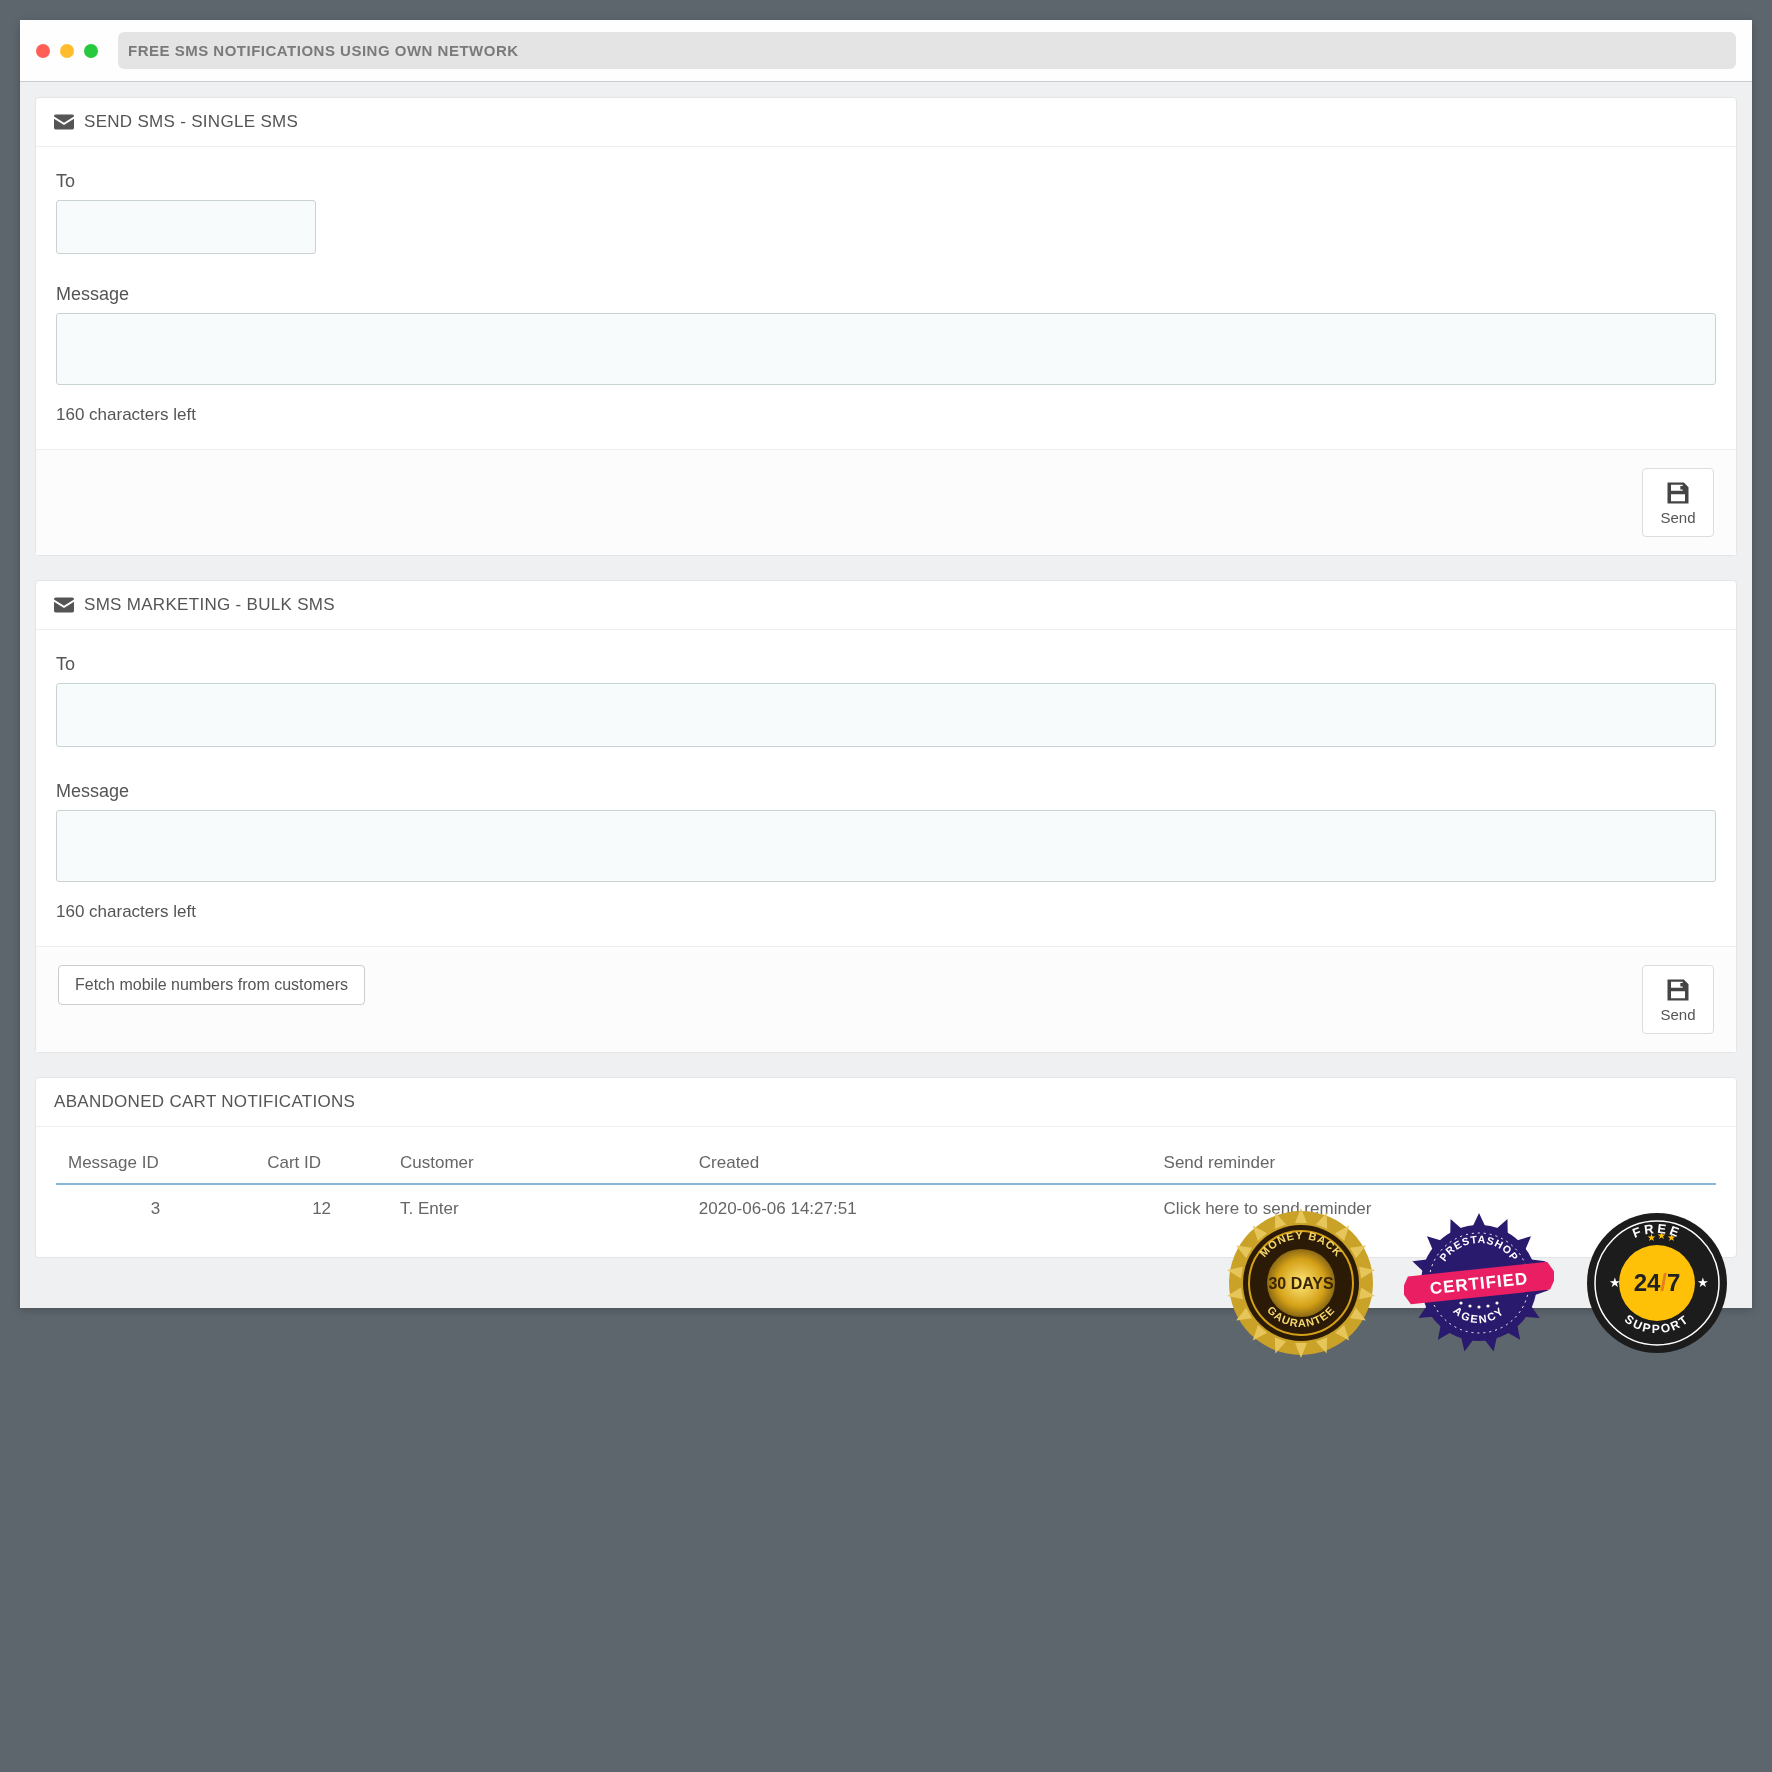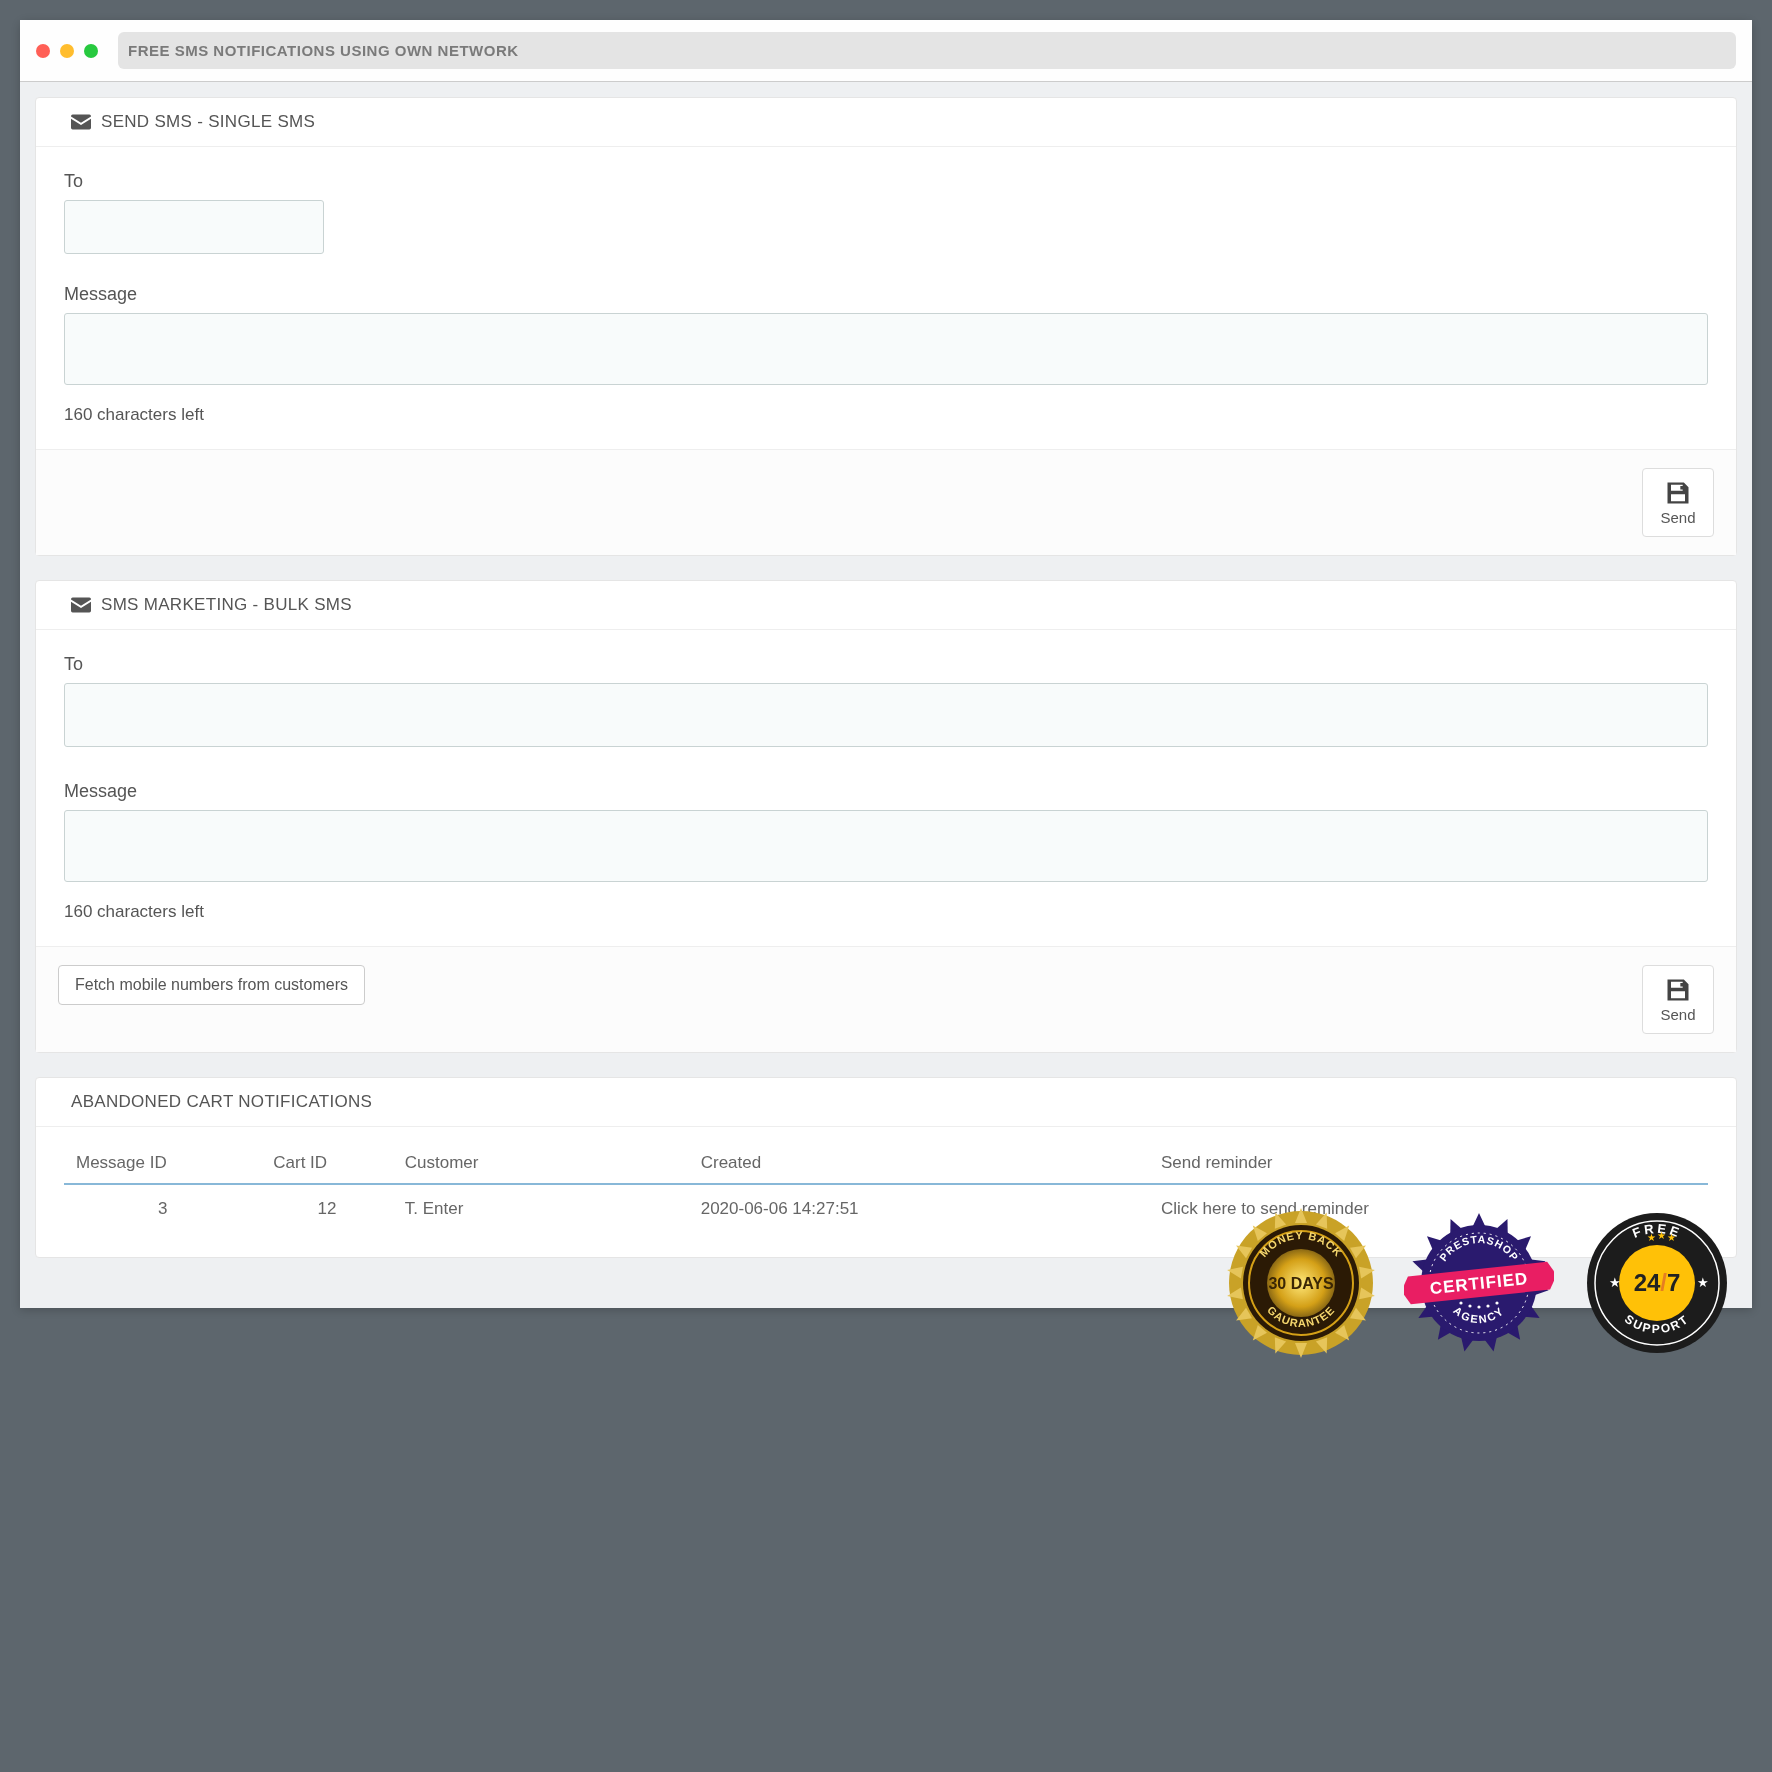--- a/index.html
+++ b/index.html
@@ -5,23 +5,23 @@
 *{box-sizing:border-box;margin:0;padding:0}
 body{background:#5d666d;font-family:-apple-system,"Helvetica Neue",Arial,sans-serif;padding:20px 20px 60px}
 .window{background:#fff;border-radius:6px 6px 0 0;overflow:visible;max-width:1732px;margin:0 auto;box-shadow:0 2px 10px rgba(0,0,0,.2);position:relative}
 .titlebar{display:flex;align-items:center;padding:12px 16px;border-bottom:1px solid #ccc;background:#fefefe}
 .dots{display:flex;gap:10px;margin-right:20px}
 .dot{width:14px;height:14px;border-radius:50%}
 .dot.r{background:#ff5f56}.dot.y{background:#ffbd2e}.dot.g{background:#27c93f}
 .titlepill{flex:1;background:#e4e4e4;border-radius:6px;text-align:left;padding:10px;color:#7a7a7a;font-weight:700;font-size:15px;letter-spacing:.5px}
 .content{background:#eef0f2;padding:15px 15px 50px}
 .panel{background:#fff;border:1px solid #e5e5e5;border-radius:4px;margin-bottom:24px}
-.panel-h{display:flex;align-items:center;gap:10px;padding:14px 35px;border-bottom:1px solid #eee;color:#555;font-weight:500;font-size:17px;letter-spacing:.3px}
+.panel-h{display:flex;align-items:center;gap:10px;padding:14px 18px;border-bottom:1px solid #eee;color:#555;font-weight:500;font-size:17px;letter-spacing:.3px}
 .panel-h svg{width:20px;height:16px;fill:#555}
-.panel-body{padding:24px 28px}
+.panel-body{padding:24px 20px}
 .lbl{color:#555;font-size:18px;margin-bottom:8px;display:block}
 .inp,.ta{background:#f8fbfb;border:1px solid #c9d3d3;border-radius:3px;font-size:16px;padding:10px}
 .inp.sm{width:260px;height:54px}
 .ta{width:100%;height:72px;resize:none}
 .help{color:#555;font-size:17px;margin-top:16px}
 .help.it{font-style:italic;color:#8a8a8a}
 .fg{margin-bottom:30px}
 .panel-ft{border-top:1px solid #eee;padding:18px 22px;display:flex;justify-content:flex-start;align-items:flex-start;background:#fcfcfc}
 .btn{background:#fff;border:1px solid #ccc;border-radius:4px;padding:10px 16px;font-size:16px;color:#555;cursor:pointer}
 .sendbtn{background:#fff;border:1px solid #ddd;border-radius:4px;padding:10px 14px;text-align:center;color:#555;font-size:15px;cursor:pointer;min-width:72px}

